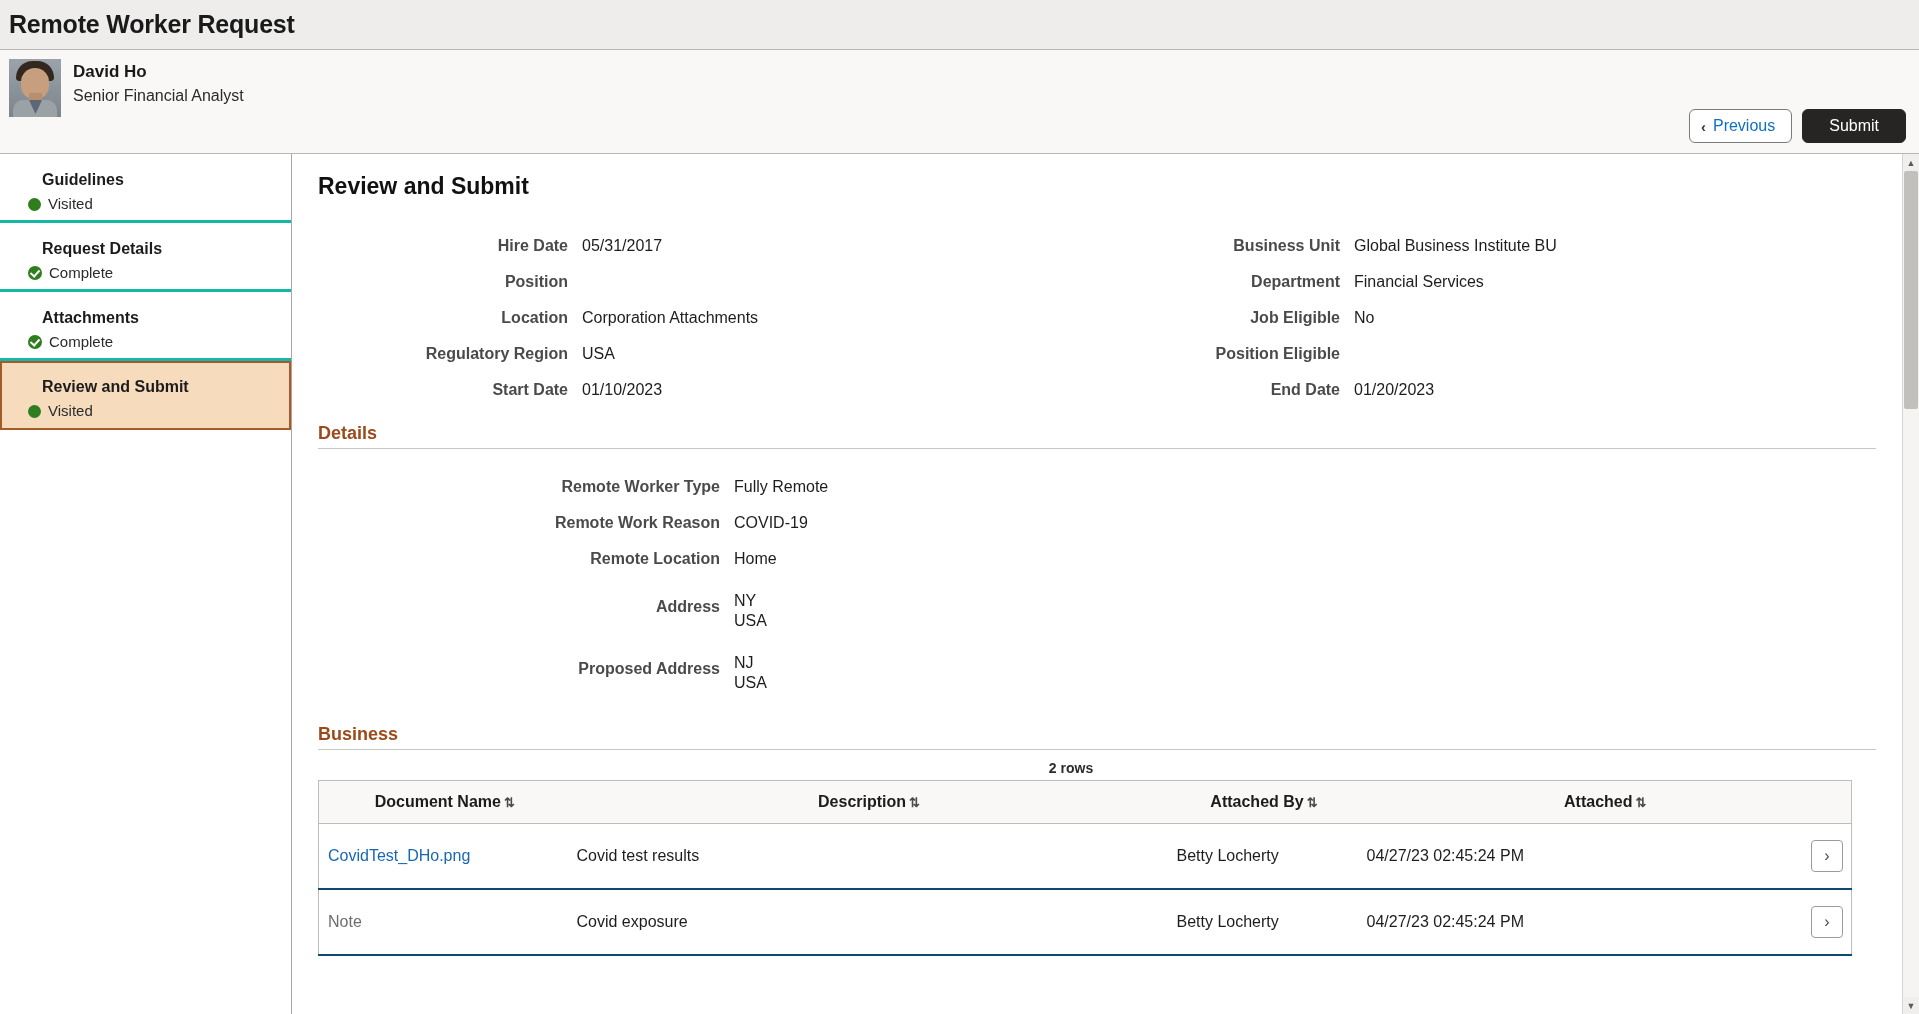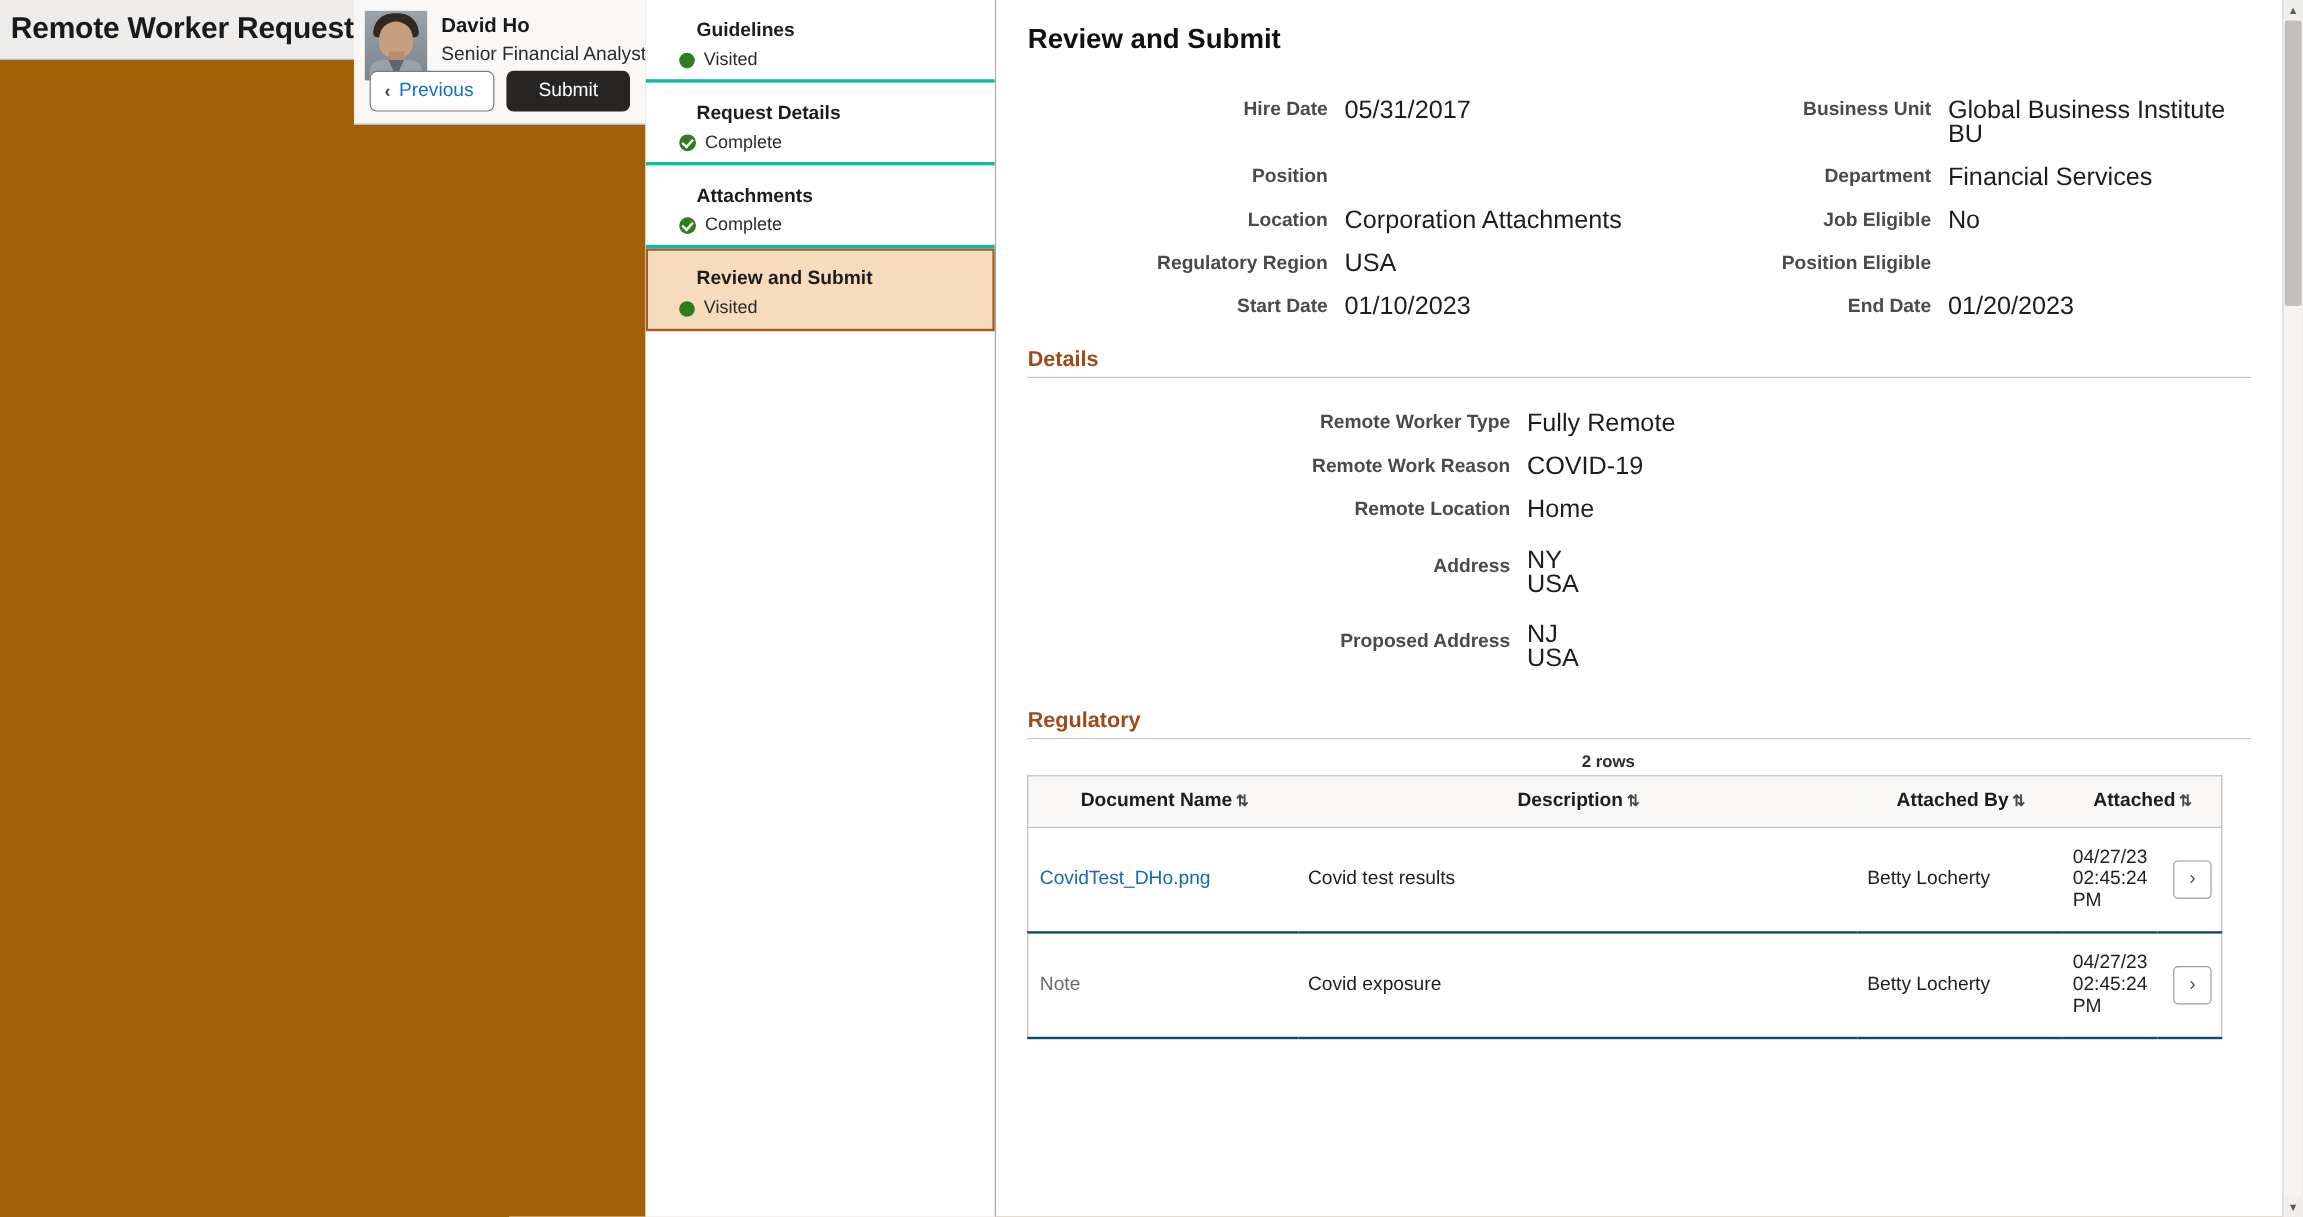--- a/index.html
+++ b/index.html
@@ -7,22 +7,22 @@
     margin: 0; padding: 0;
     width: 1919px; height: 1014px;
     overflow: hidden;
     font-family: "Liberation Sans", sans-serif;
     background: #ffffff;
   }
   .app {
     width: 1919px; height: 1014px;
     position: relative;
     display: flex;
-    flex-direction: row;
-    background: #a16207;
+    flex-direction: column;
+    background: #0f172a;
   }
 
   
   .titlebar {
     height: 50px;
     background: #eeedeb;
     border-bottom: 1px solid #b9b7b4;
     display: flex;
     align-items: center;
     padding-left: 9px;
@@ -233,21 +233,21 @@
   .lbl {
     font-size: 16px;
     font-weight: bold;
     color: #4a4a4a;
     text-align: right;
     padding: 8px 10px 8px 0;
     line-height: 20px;
     white-space: nowrap;
   }
   .val {
-    font-size: 21px;
+    font-size: 16px;
     color: #1d1d1d;
     padding: 8px 0 8px 4px;
     line-height: 20px;
   }
   .val.multiline { line-height: 20px; white-space: pre-line; }
 
   .section-head {
     margin: 14px 26px 0 26px;
     padding-bottom: 4px;
     border-bottom: 1px solid #c9c7c4;
@@ -465,21 +465,21 @@
 
           <div class="lbl" style="padding-top:20px">Address</div>
           <div class="val multiline" style="padding-top:14px">NY
 USA</div>
 
           <div class="lbl" style="padding-top:20px">Proposed Address</div>
           <div class="val multiline" style="padding-top:14px">NJ
 USA</div>
         </div>
 
-        <div class="section-head docs">Regulatory</div>
+        <div class="section-head docs">Business</div>
 
         <div class="rowcount">2 rows</div>
 
         <div class="table-area">
           <table class="docs">
             <thead>
               <tr>
                 <th class="h-name">
                   <span>Document Name</span><span class="sort">⇅</span>
                 </th>

